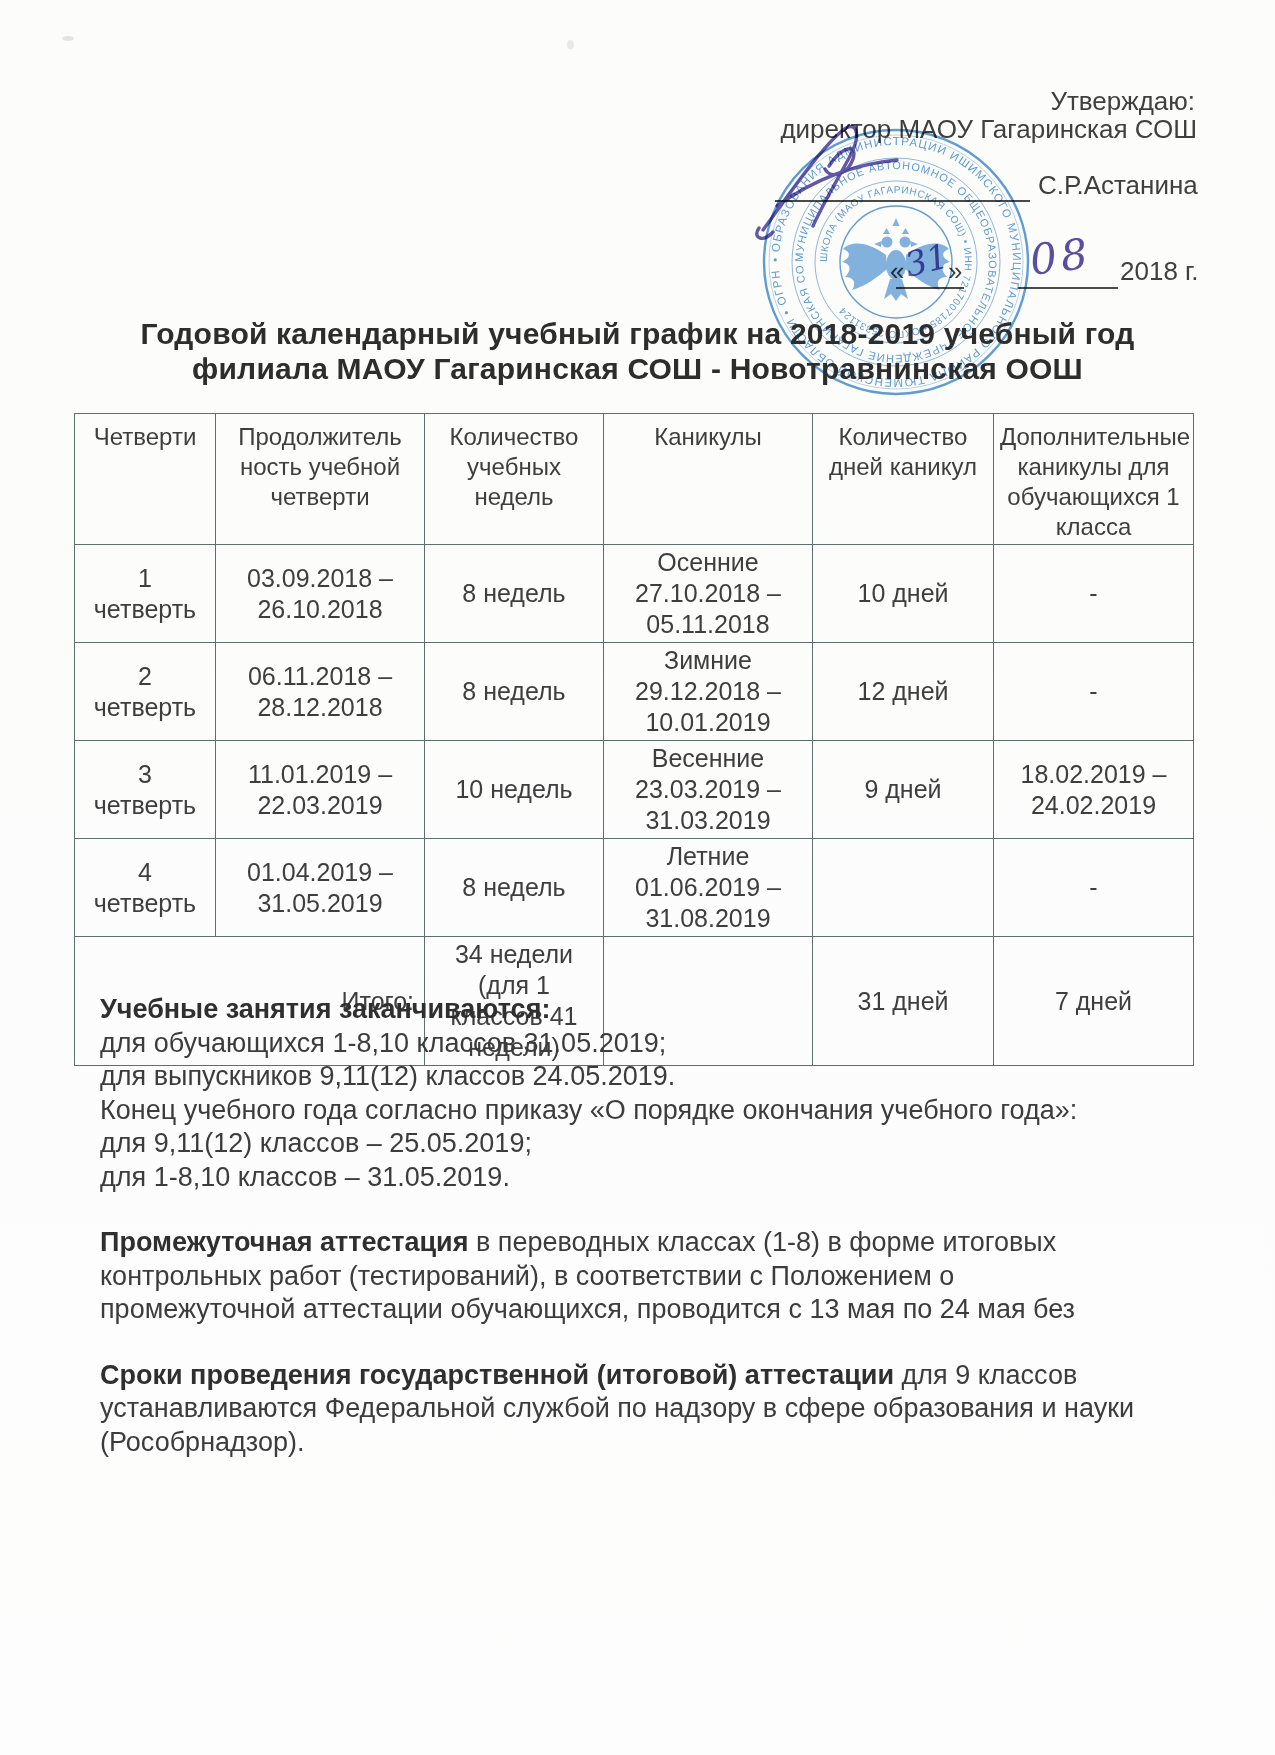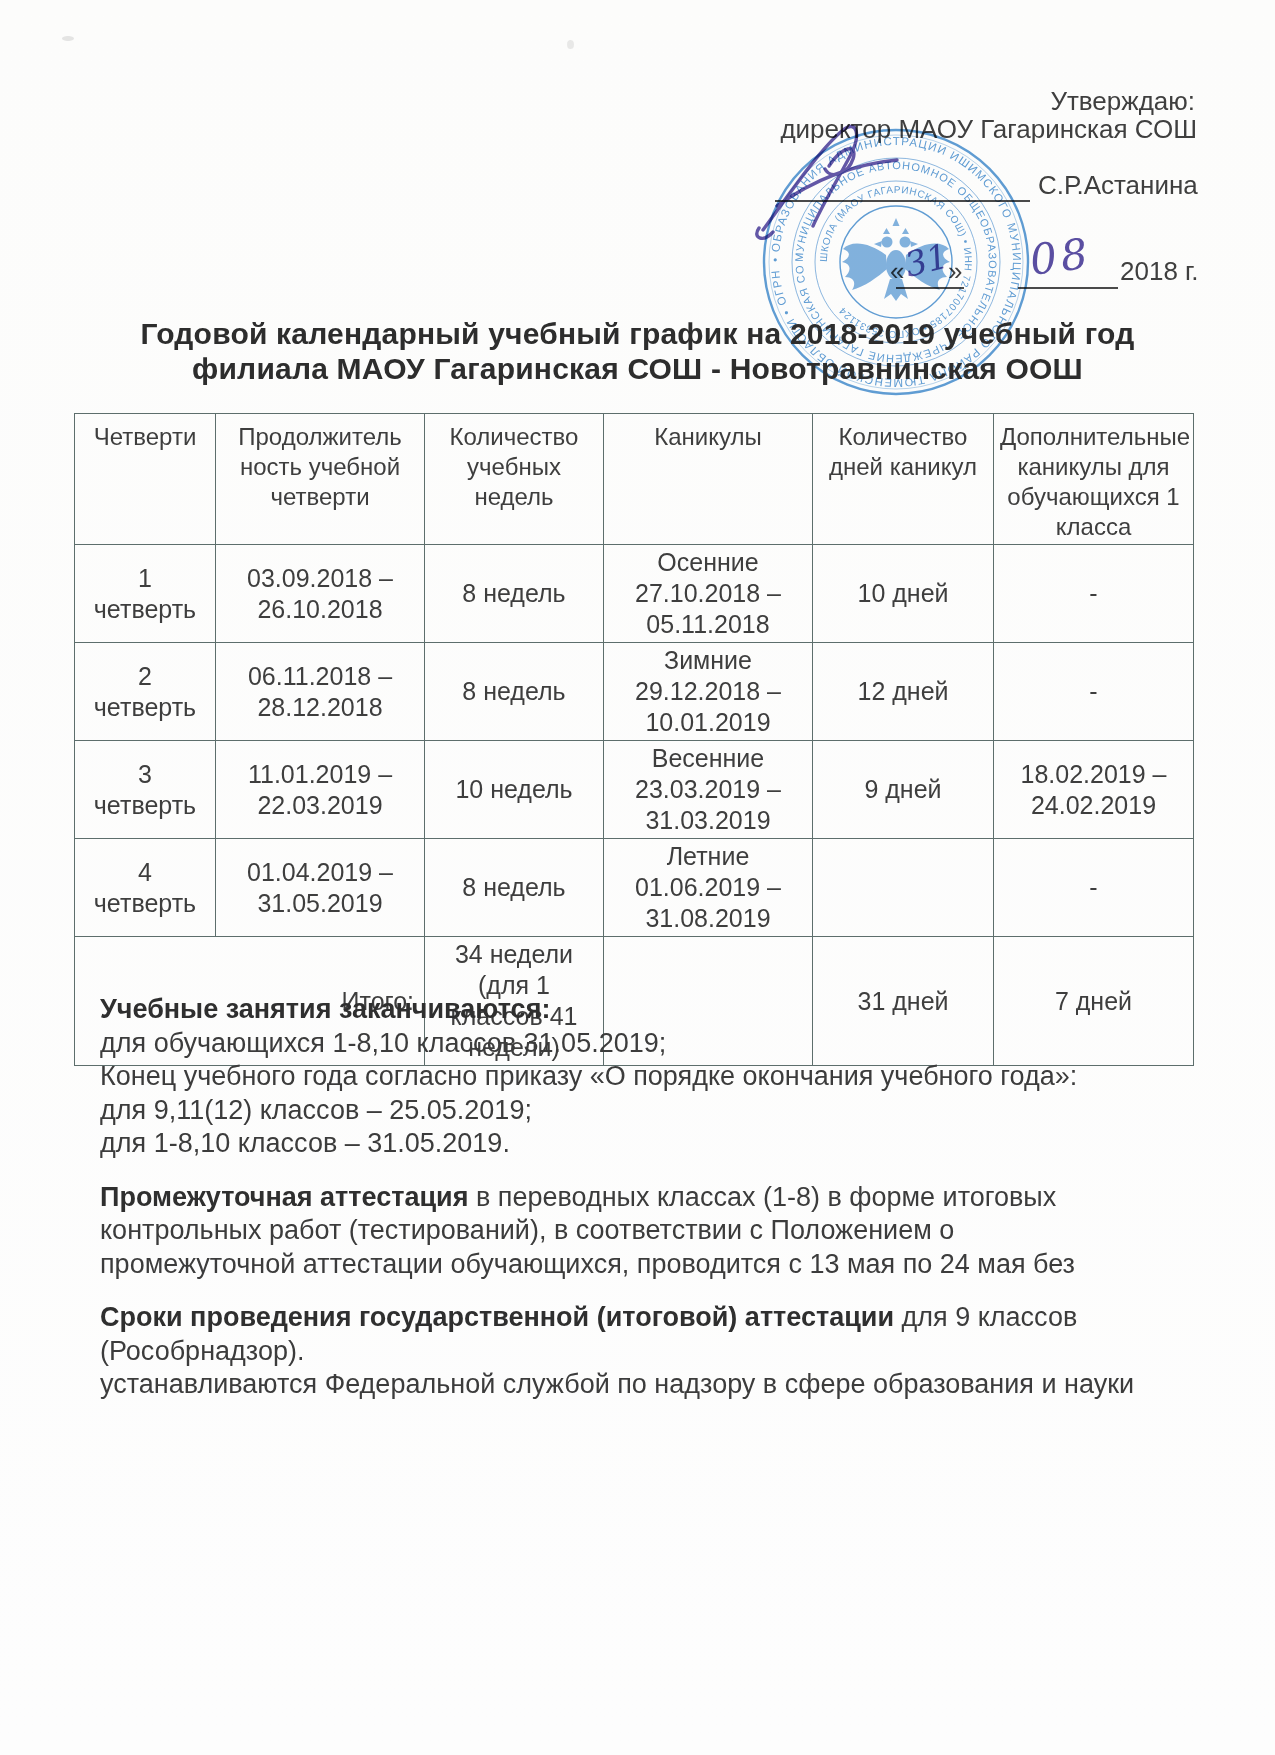--- a/index.html
+++ b/index.html
@@ -55,21 +55,21 @@
   table.sched tr.r2{height:98px;}
   table.sched tr.r3{height:85px;}
   table.sched tr.r4{height:83px;}
   table.sched tr.rt{height:119px;}
   table.sched td.total-label{text-align:right;padding-right:10px;}
   
   .body-text{position:absolute;left:100px;top:993px;width:1060px;
     font-size:27px;line-height:33.5px;color:#3c3c3c;}
   .body-text .line{min-height:33.5px;}
   .body-text b{color:#2f2f2f;}
-  .para{margin-top:20px;}
+  .para{margin-top:32px;}
 </style>
 </head>
 <body>
 
 <div class="page">
 
   <div class="speck s1"></div>
   <div class="speck s2"></div>
 
   <div class="appr approve">Утверждаю:</div>
@@ -222,30 +222,31 @@
       <td></td>
       <td>31 дней</td>
       <td>7 дней</td>
     </tr>
   </tbody>
     </table>
 
   <div class="body-text">
     <div class="line"><b>Учебные занятия заканчиваются:</b></div>
     <div class="line">для обучающихся 1-8,10 классов 31.05.2019;</div>
+    <div class="line">для выпускников 9,11(12) классов 24.05.2019.</div>
     <div class="line">Конец учебного года согласно приказу «О порядке окончания учебного года»:</div>
     <div class="line">для 9,11(12) классов – 25.05.2019;</div>
     <div class="line">для 1-8,10 классов – 31.05.2019.</div>
 
     <div class="para">
       <div class="line"><b>Промежуточная аттестация</b><span> в переводных классах (1-8) в форме итоговых</span></div>
       <div class="line">контрольных работ (тестирований), в соответствии с Положением о</div>
       <div class="line">промежуточной аттестации обучающихся, проводится с 13 мая по 24 мая без</div>
     </div>
 
     <div class="para">
       <div class="line"><b>Сроки проведения государственной (итоговой) аттестации</b><span> для 9 классов</span></div>
+      <div class="line">устанавливаются Федеральной службой по надзору в сфере образования и науки</div>
       <div class="line">(Рособрнадзор).</div>
-      <div class="line">устанавливаются Федеральной службой по надзору в сфере образования и науки</div>
     </div>
   </div>
 
 </div>
 
 </body></html>

